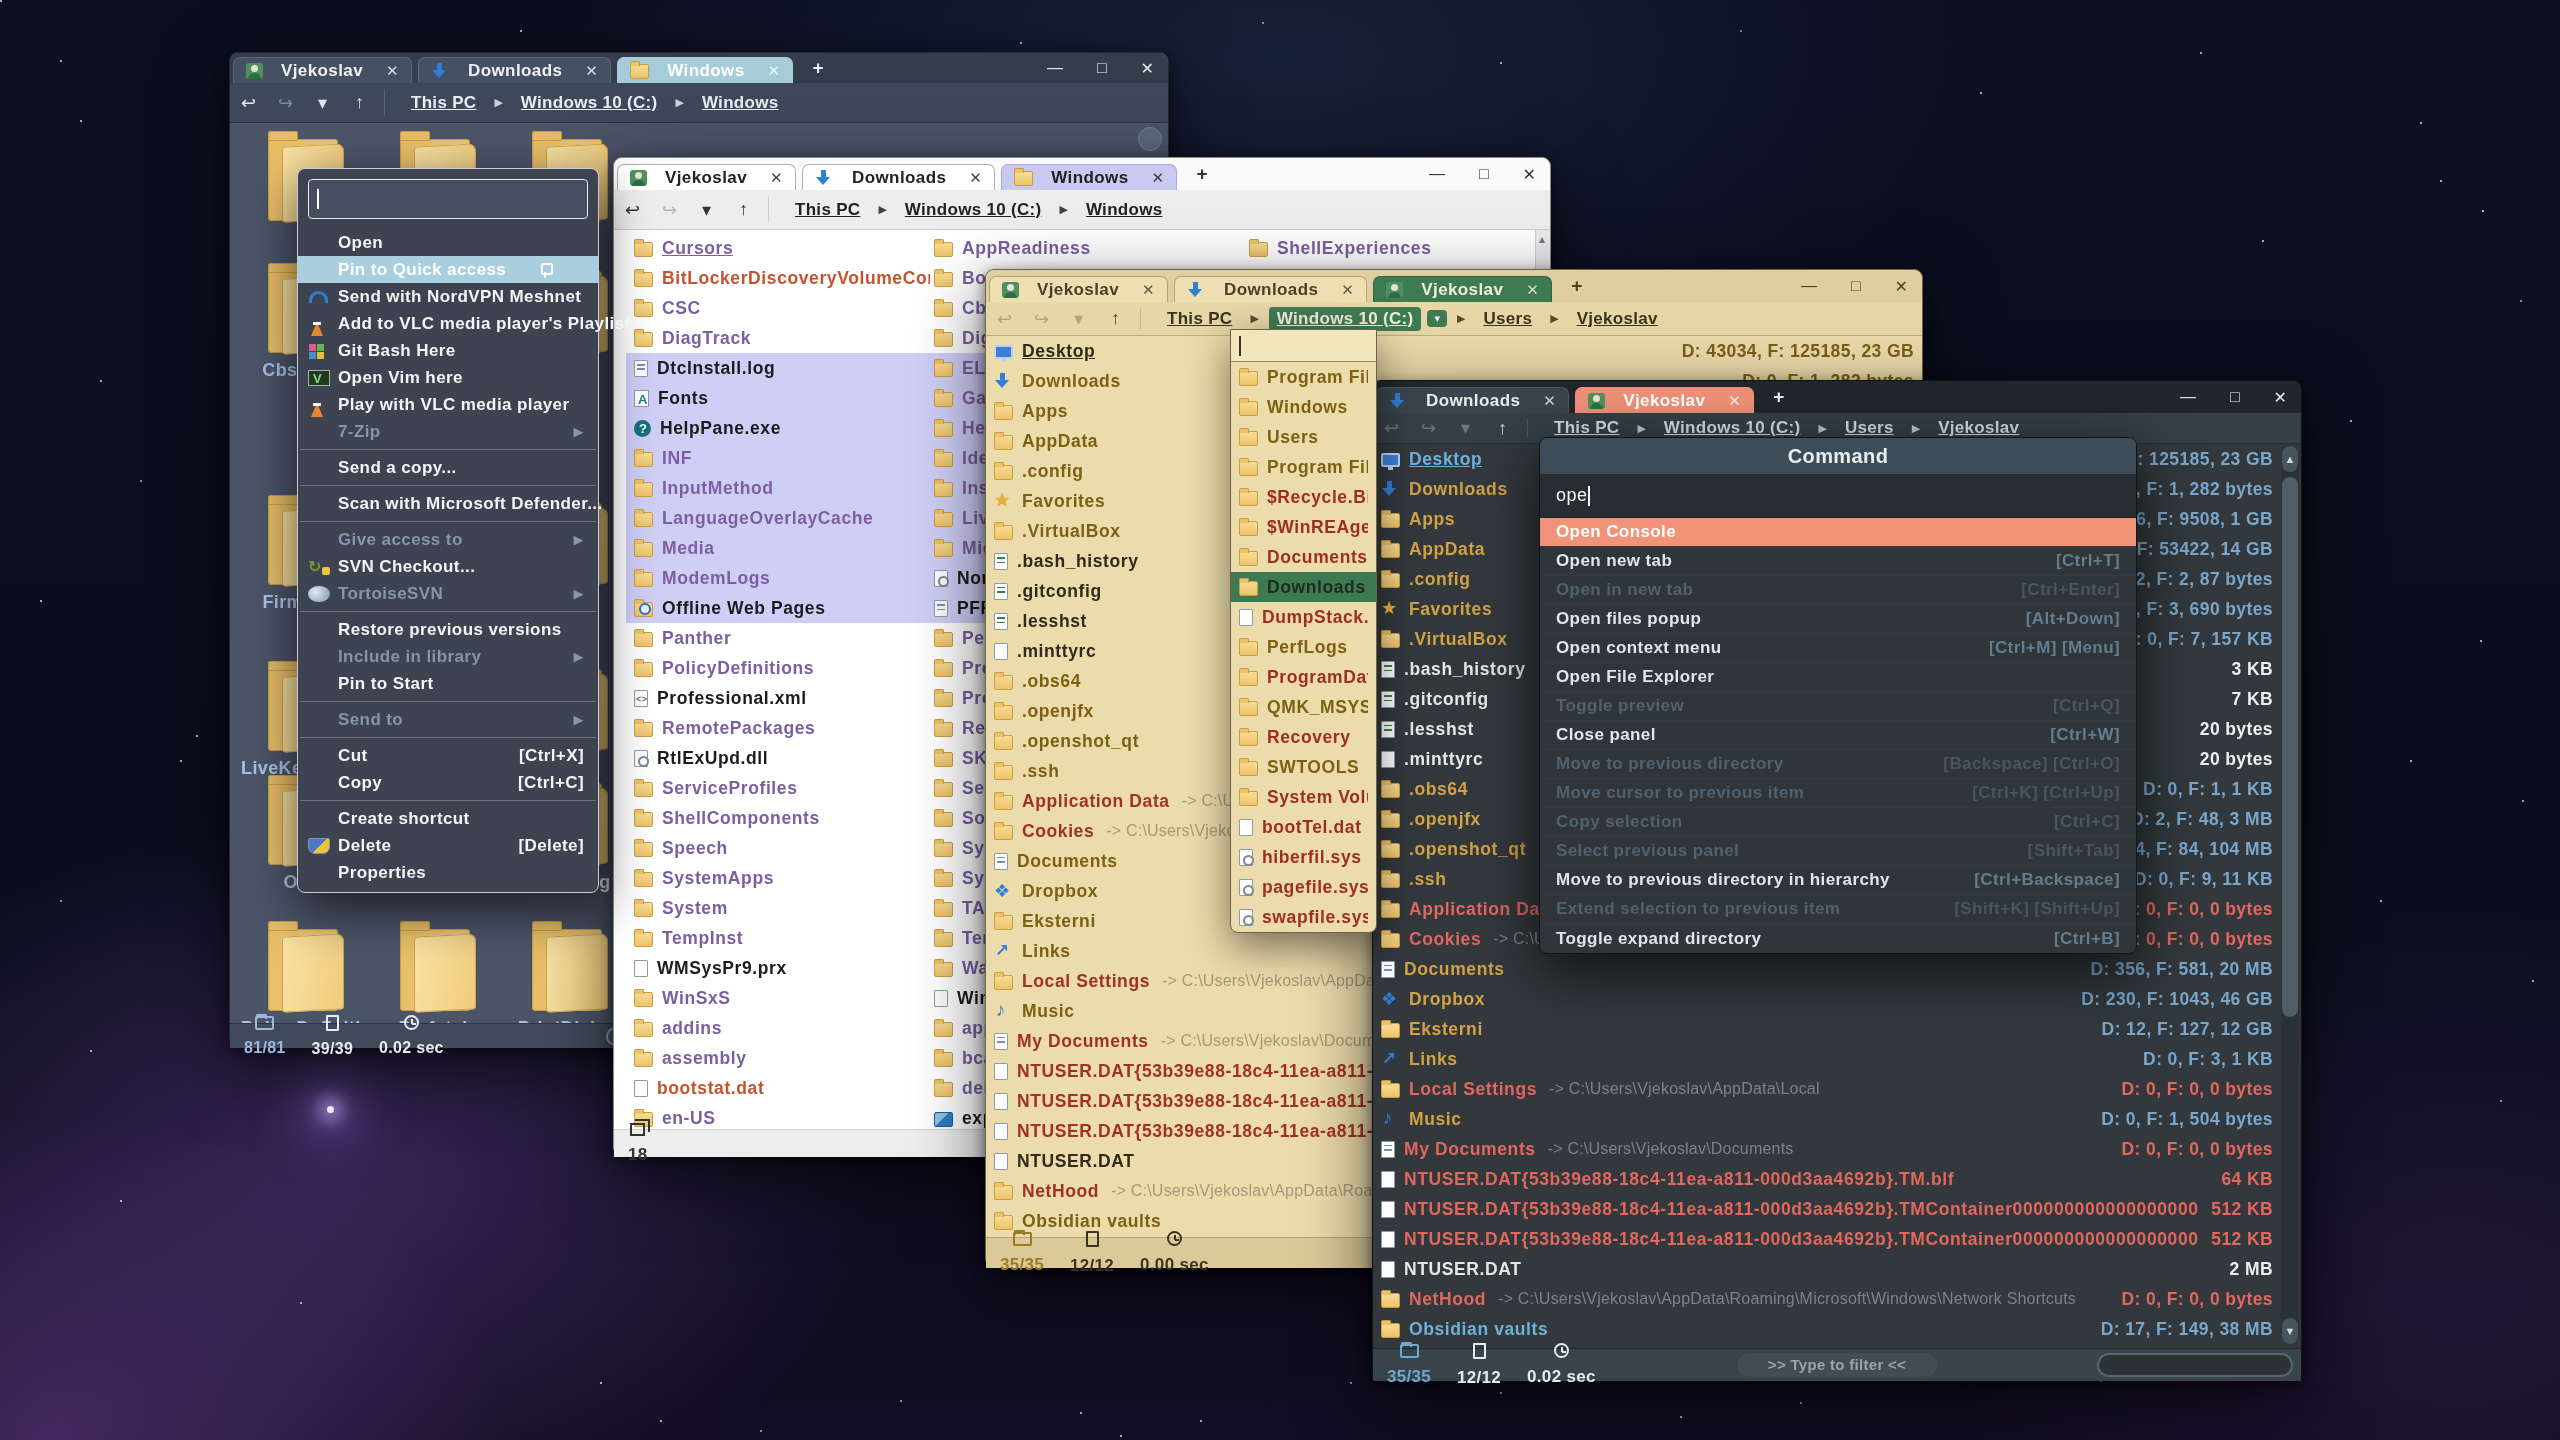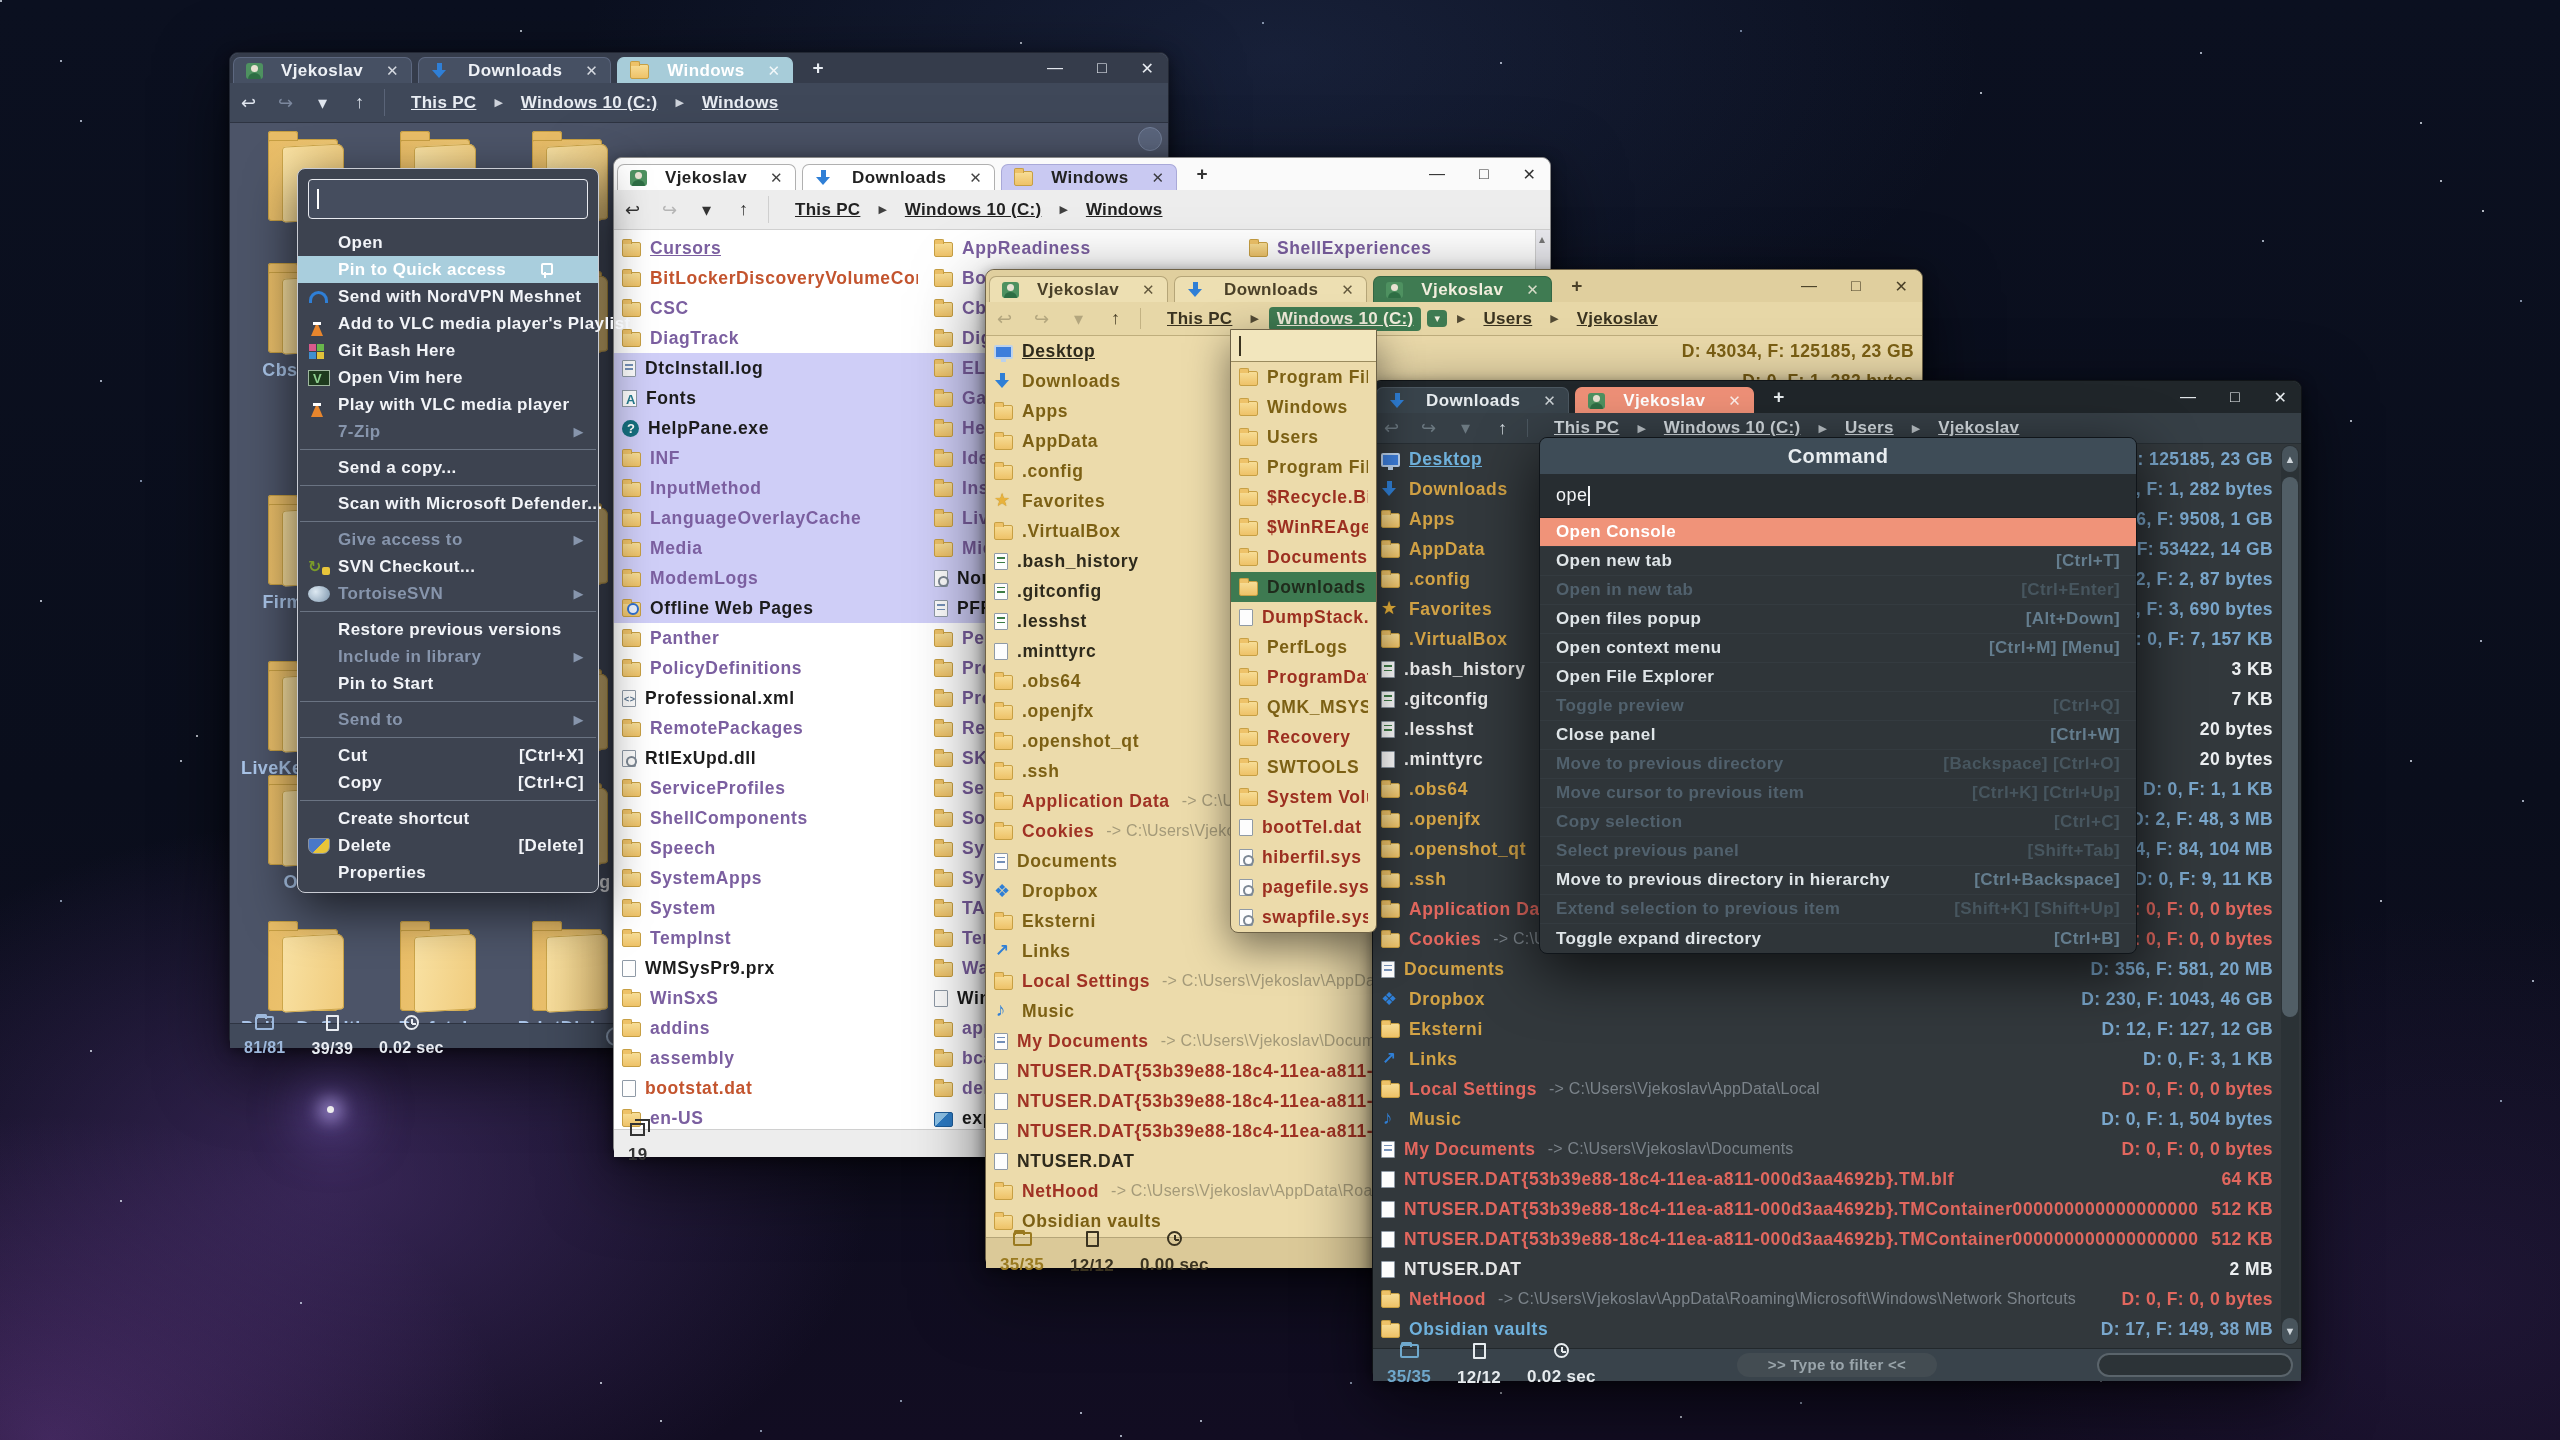--- a/index.html
+++ b/index.html
@@ -169,21 +169,21 @@
   .w2 .tabbar { height:32px; background:#fafafa; border-radius:9px 9px 0 0; }
   .w2 .tab { background:#ffffff; color:#222; border:1px solid #b0b0b0; border-bottom:none; }
   .w2 .tab[data-active="1"] { background:#c9c9f2; border-color:#a9a9d8; }
   .w2 .tab-add, .w2 .wctl { color:#333; }
   .w2 .toolbar { height:40px; background:#ededed; color:#222; border-bottom:1px solid #d0d0d0; }
   .w2 .tbtn { color:#333; } .w2 .tbtn[data-dim="1"] { color:#b5b5b5; }
   .w2 .tsep { background:#cfcfcf; }
   .w2 .list { height:899px; background:#fff; }
   .w2 .statusbar { height:28px; background:#ededed; border-top:1px solid #d0d0d0; color:#333; }
   .w2 .col { position:absolute; top:3px; }
-  .w2 .col1 { left:0; width:312px; }
+  .w2 .col1 { left:12px; width:312px; }
   .w2 .col2 { left:312px; width:315px; }
   .w2 .col3 { left:627px; width:308px; }
   .w2 .row { color:#1c1c1c; }
   .w2 .row[data-k="f"] .nm { color:#7b5fa0; }
   .w2 .row[data-k="r"] .nm { color:#c3542e; }
   .w2 .row[data-sel="1"] { background:#cfcef7; }
   .w2 .sb { position:absolute; right:0; top:0; bottom:0; width:15px; background:#e9e9ee; border-left:1px solid #cfcfcf; }
   .w2 .sb::before { content:"▴"; position:absolute; top:2px; left:3px; color:#777; font-size:12px; }
 
   
@@ -893,21 +893,21 @@
           <div class="row" data-k="f">
           <span class="ic" data-i="folder"></span>
           <span class="nm">Branding</span>
         </div>
         </div>
       <div class="sb"></div>
     </div>
     <div class="statusbar">
       <span class="stat">
           <span class="ic-stack"></span>
-          <span>19</span>
+          <span>18</span>
         </span>
     </div>
   </div>
 
   <div class="win w3">
     <div class="tabbar">
       <div class="rep">
         
       <div class="tab">
           <span class="ic" data-i="person"></span>

